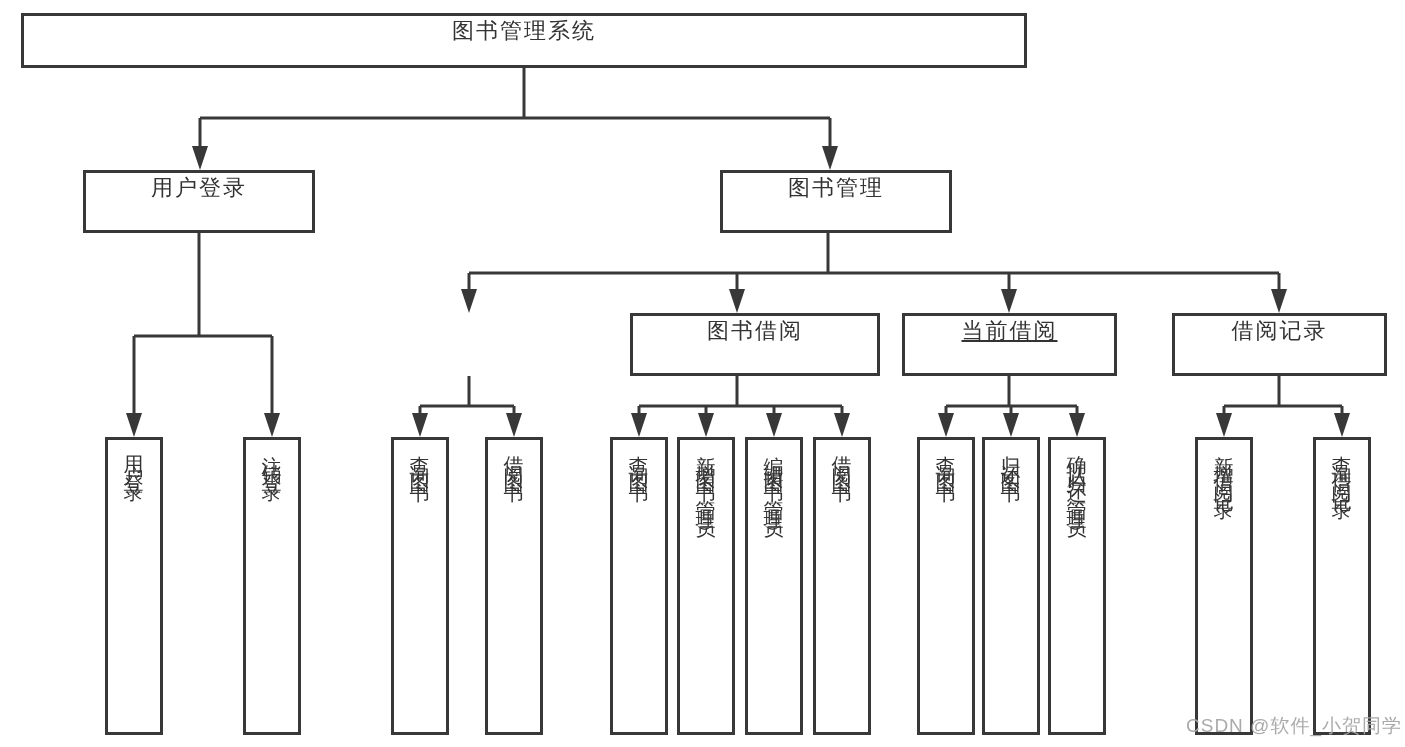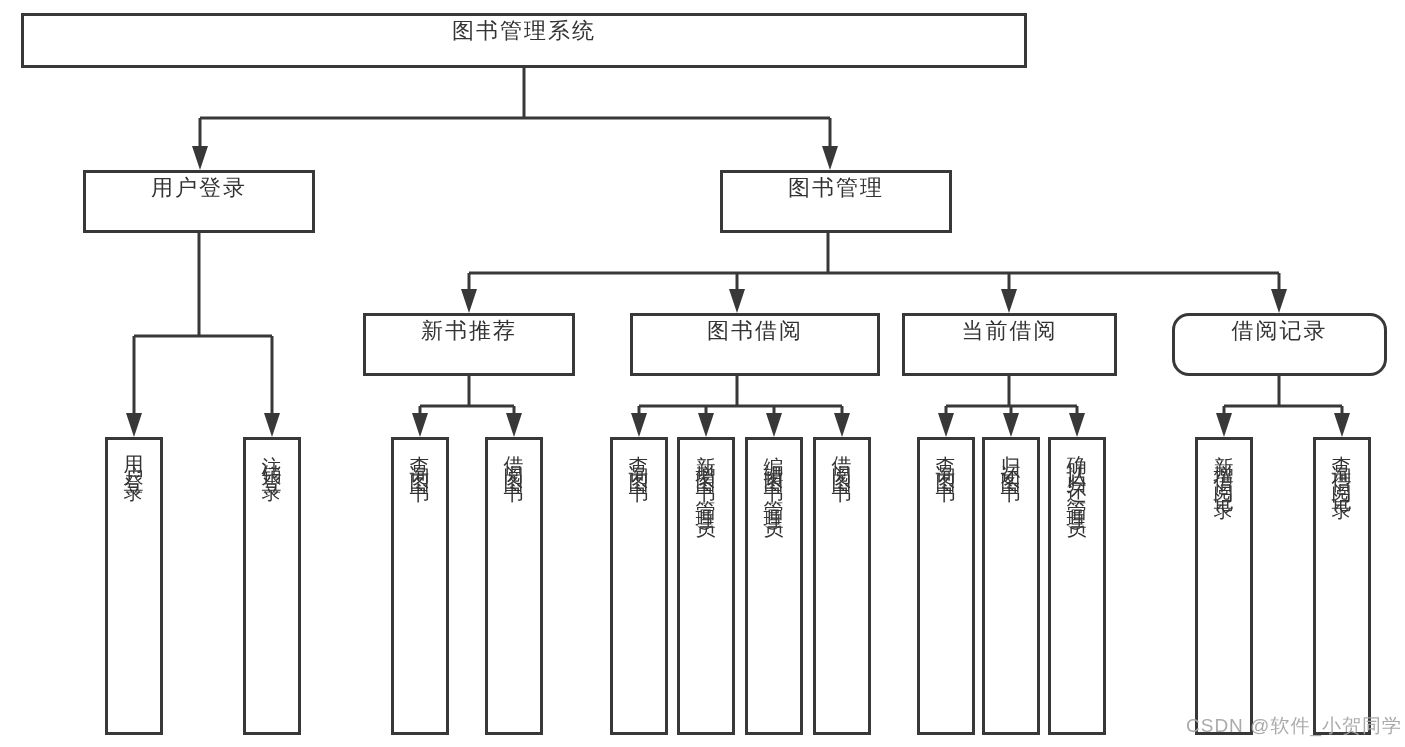--- a/index.html
+++ b/index.html
@@ -127,30 +127,27 @@
     <span class="hlabel">图书管理系统</span>
   </div>
 
   <div class="box lvl2" style="left:83px; width:232px;">
     <span class="hlabel">用户登录</span>
   </div>
   <div class="box lvl2" style="left:712px; width:232px;margin-left:8px;">
     <span class="hlabel">图书管理</span>
   </div>
 
-  <div class="box lvl3" style="left:363px; width:212px;">
-    <span class="hlabel">新书推荐</span>
-  </div>
   <div class="box lvl3" style="left:630px; width:250px;">
     <span class="hlabel">图书借阅</span>
   </div>
-  <div class="box lvl3" style="left:902px; width:215px;">
+  <div class="box lvl3" style="left:902px; width:215px;text-decoration:underline;">
     <span class="hlabel">当前借阅</span>
   </div>
-  <div class="box lvl3" style="left:1172px; width:215px;border-radius:17px;">
+  <div class="box lvl3" style="left:1172px; width:215px;">
     <span class="hlabel">借阅记录</span>
   </div>
 
   <div class="box leaf" style="left:105px;">
     <span class="vlabel">用户登录</span>
   </div>
   <div class="box leaf" style="left:243px;">
     <span class="vlabel">注销登录</span>
   </div>
 

